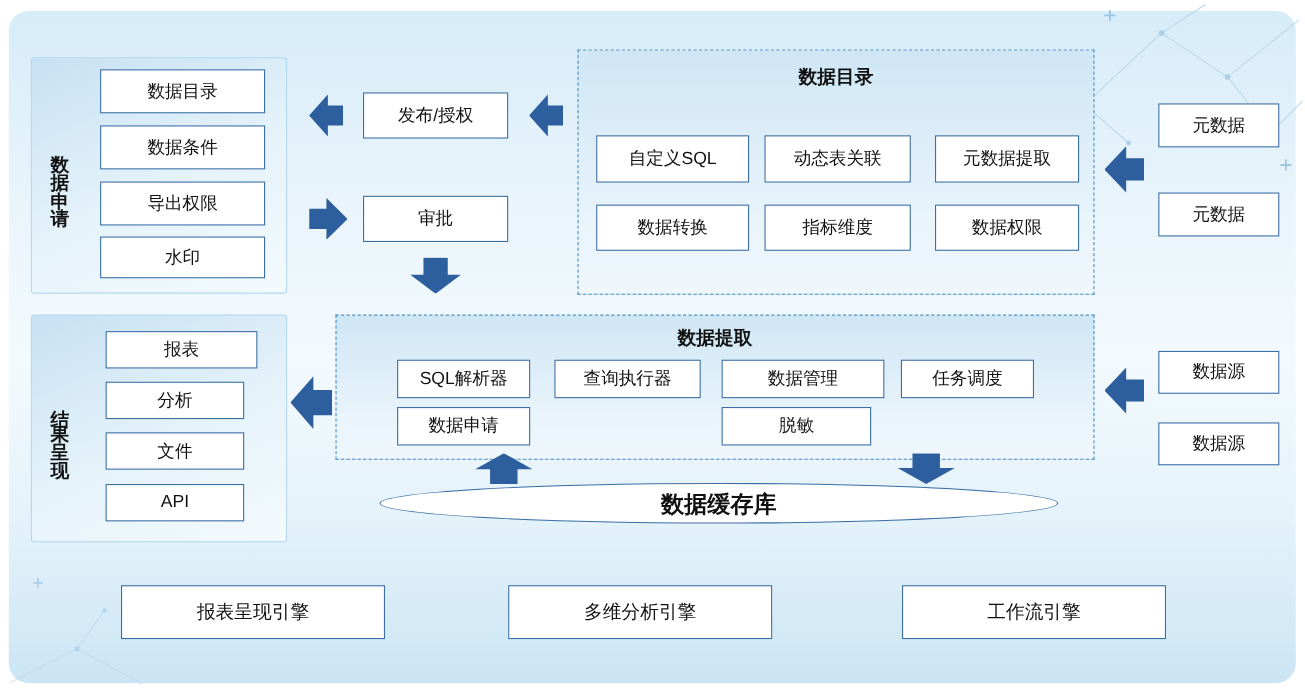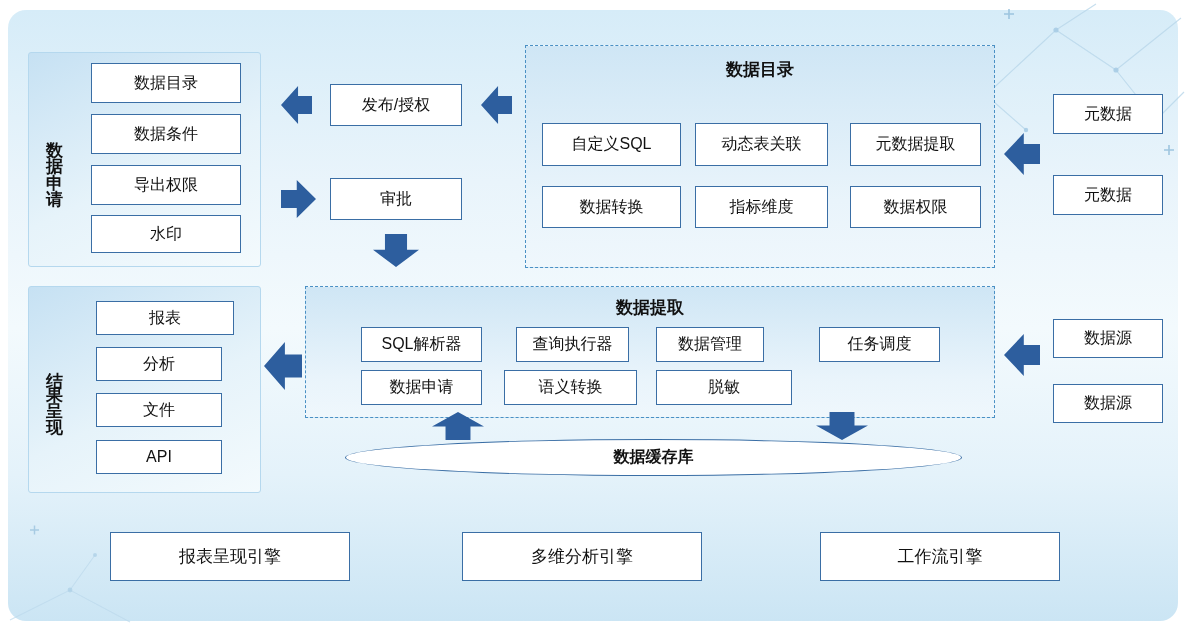--- a/index.html
+++ b/index.html
@@ -42,21 +42,21 @@
   }
   .arrow { position:absolute; background:#2d5e9e; }
   .arrow.left  { clip-path:polygon(0 50%, 55% 0, 55% 26%, 100% 26%, 100% 74%, 55% 74%, 55% 100%); }
   .arrow.right { clip-path:polygon(100% 50%, 45% 0, 45% 26%, 0 26%, 0 74%, 45% 74%, 45% 100%); }
   .arrow.down  { clip-path:polygon(50% 100%, 0 48%, 26% 48%, 26% 0, 74% 0, 74% 48%, 100% 48%); }
   .arrow.up    { clip-path:polygon(50% 0, 0 52%, 26% 52%, 26% 100%, 74% 100%, 74% 52%, 100% 52%); }
   .cyl {
     position:absolute; background:#ffffff; border:1px solid #3a6ea5;
     border-radius:50%;
     display:flex; align-items:center; justify-content:center;
-    font-size:16px; font-weight:bold;
+    font-size:21px; font-weight:bold;
   }
   .engine {
     position:absolute; background:#ffffff; border:1px solid #3a6ea5;
     display:flex; align-items:center; justify-content:center;
     font-size:17px;
   }
 </style>
 </head>
 <body>
 
@@ -123,25 +123,24 @@
     <div class="wbox" style="left:324px;top:140px;width:131px;height:42px">数据权限</div>
   </div>
 
   <div class="wbox" style="left:1053px;top:94px;width:110px;height:40px">元数据</div>
   <div class="wbox" style="left:1053px;top:175px;width:110px;height:40px">元数据</div>
   <div class="arrow left" style="left:1004px;top:133px;width:36px;height:42px"></div>
 
   <div class="panel dashed" style="left:305px;top:286px;width:690px;height:132px">
     <div class="ptitle" style="top:9px">数据提取</div>
     <div class="wbox" style="left:55px;top:40px;width:121px;height:35px">SQL解析器</div>
-    <div class="wbox" style="left:210px;top:40px;width:113px;height:35px">查询执行器</div>
-    <div class="wbox" style="left:350px;top:40px;width:108px;height:35px">数据管理</div>
+    <div class="wbox" style="left:198px;top:40px;width:133px;height:35px">查询执行器</div>
+    <div class="wbox" style="left:350px;top:40px;width:148px;height:35px">数据管理</div>
     <div class="wbox" style="left:513px;top:40px;width:121px;height:35px">任务调度</div>
     <div class="wbox" style="left:55px;top:83px;width:121px;height:35px">数据申请</div>
-    <div class="wbox" style="left:198px;top:83px;width:133px;height:35px">语义转换</div>
     <div class="wbox" style="left:350px;top:83px;width:136px;height:35px">脱敏</div>
   </div>
 
   <div class="panel soft" style="left:28px;top:286px;width:233px;height:207px">
     <div class="vlabel">结果呈现</div>
     <div class="wbox" style="left:67px;top:14px;width:138px;height:34px">报表</div>
     <div class="wbox" style="left:67px;top:60px;width:126px;height:34px">分析</div>
     <div class="wbox" style="left:67px;top:106px;width:126px;height:34px">文件</div>
     <div class="wbox" style="left:67px;top:153px;width:126px;height:34px">API</div>
   </div>

